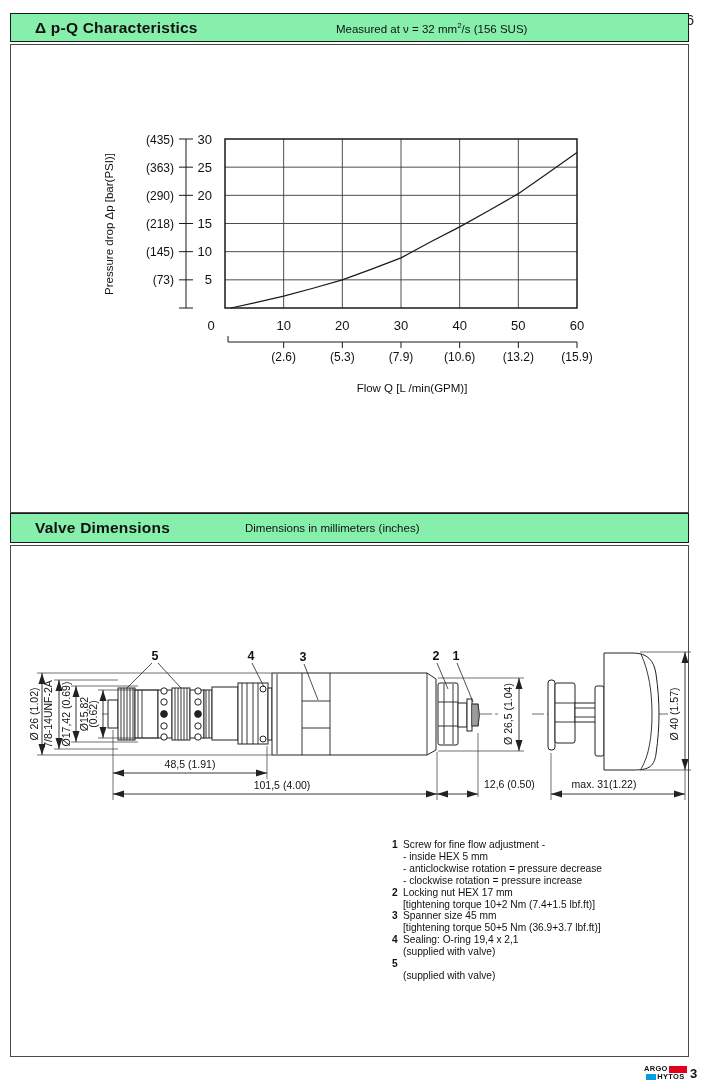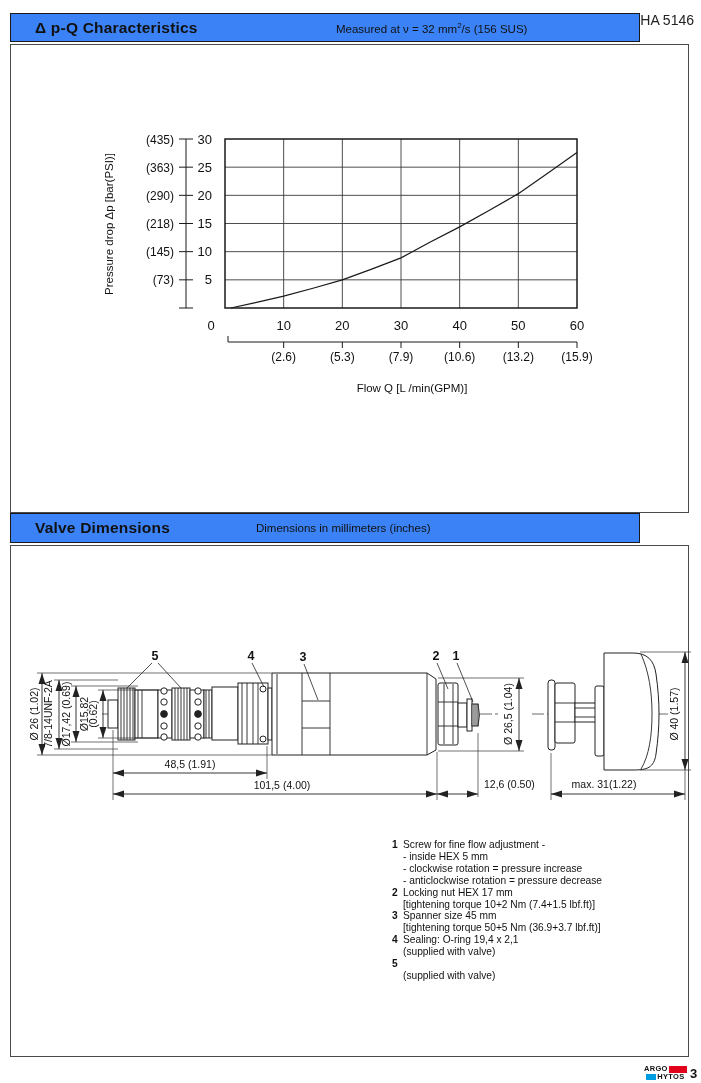--- a/index.html
+++ b/index.html
@@ -1,27 +1,27 @@
 <!DOCTYPE html>
 <html><head>
 <meta charset="utf-8">
 <style>
   html,body{margin:0;padding:0;background:#fff;}
   .page{position:relative;width:701px;height:1083px;background:#ffffff;
         font-family:"Liberation Sans",sans-serif;color:#111;overflow:hidden;}
   .doc-number{position:absolute;top:12px;right:7px;font-size:14px;color:#222;}
 
-  .bar{position:absolute;left:10px;width:630px;border:1.6px solid #1a1a1a;background:#3b82f6;box-sizing:border-box;}
+  .bar{position:absolute;left:10px;width:679px;border:1.6px solid #1a1a1a;background:#86efac;box-sizing:border-box;}
   .bar1{top:13px;height:29px;}
   .bar2{top:513px;height:30px;}
   .bar .title{position:absolute;left:24px;top:50%;transform:translateY(-50%);
               font-weight:bold;font-size:15.5px;letter-spacing:.2px;white-space:nowrap;}
   .bar .subtitle{position:absolute;top:50%;transform:translateY(-50%);font-size:11.5px;white-space:nowrap;}
   .bar1 .subtitle{left:293px;padding-left:32px;}
-  .bar2 .subtitle{left:245px;}
+  .bar2 .subtitle{left:234px;}
   .subtitle sup{font-size:8px;}
 
   .cbox{position:absolute;left:10px;width:679px;border:1px solid #4a4a4a;box-sizing:border-box;background:#fff;}
   .box1{top:44px;height:469px;}
   .box2{top:545px;height:512px;}
 
   svg.chart{position:absolute;left:0;top:0;width:701px;height:470px;}
   .chart .grid{stroke:#3a3a3a;stroke-width:.9;}
   .chart .frame{fill:none;stroke:#1a1a1a;stroke-width:1.5;}
   .chart .curve{fill:none;stroke:#1a1a1a;stroke-width:1.2;}
@@ -247,25 +247,25 @@
     <div class="note-line">
         <span class="note-num">1</span>
         <span class="note-text">Screw for fine flow adjustment -</span>
       </div>
     <div class="note-line">
         <span class="note-num"></span>
         <span class="note-text">- inside HEX 5 mm</span>
       </div>
     <div class="note-line">
         <span class="note-num"></span>
+        <span class="note-text">- anticlockwise rotation = pressure decrease</span>
+      </div>
+    <div class="note-line">
+        <span class="note-num"></span>
         <span class="note-text">- clockwise rotation = pressure increase</span>
-      </div>
-    <div class="note-line">
-        <span class="note-num"></span>
-        <span class="note-text">- anticlockwise rotation = pressure decrease</span>
       </div>
     <div class="note-line">
         <span class="note-num">2</span>
         <span class="note-text">Locking nut HEX 17 mm</span>
       </div>
     <div class="note-line">
         <span class="note-num"></span>
         <span class="note-text">[tightening torque 10+2 Nm (7.4+1.5 lbf.ft)]</span>
       </div>
     <div class="note-line">

